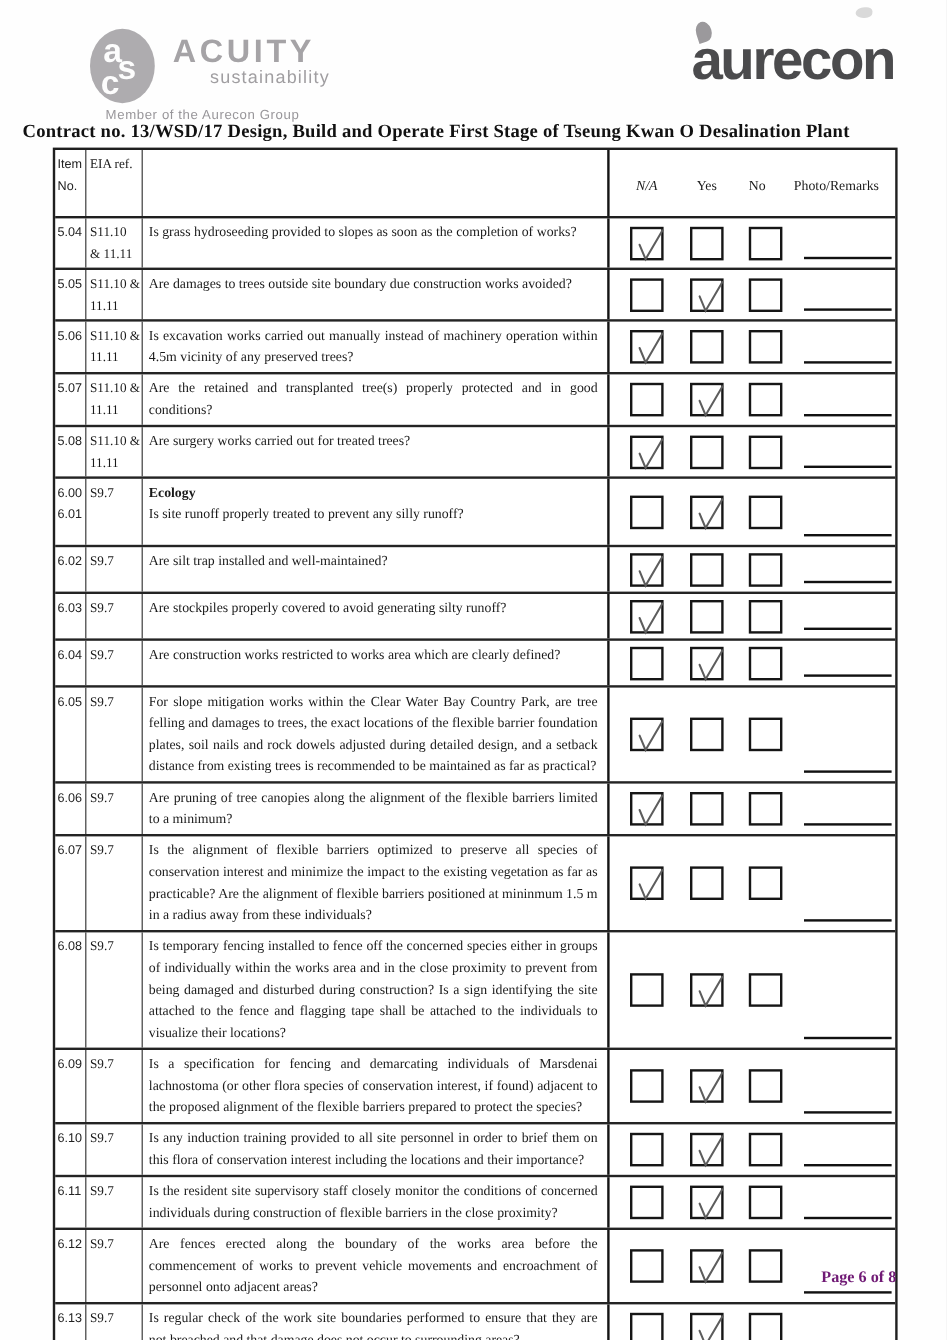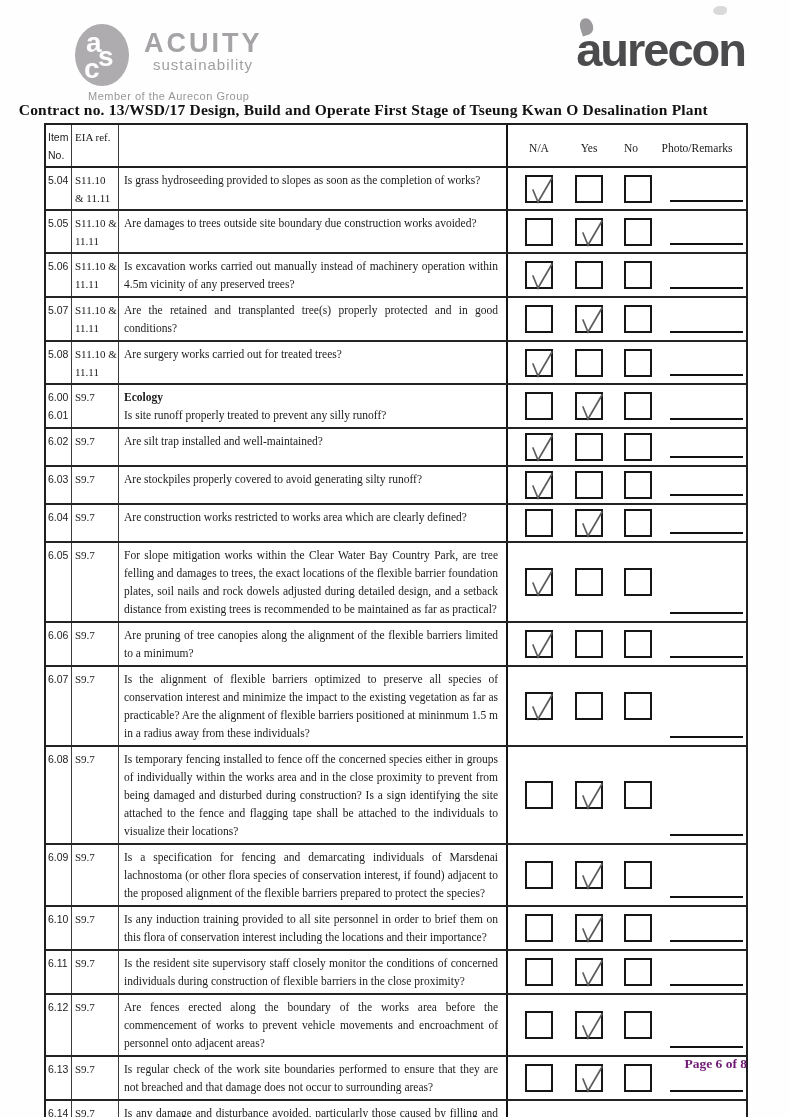--- a/index.html
+++ b/index.html
@@ -8,51 +8,51 @@
     position:relative; width:789px; height:1117px; margin:0 auto;
     background:#fefefe; font-family:"Liberation Serif", serif; color:#1a1a1a;
     overflow:hidden;
   }
   
   .letterhead { position:absolute; top:18px; left:0; width:789px; height:82px; }
   .acuity { position:absolute; left:72px; top:4px; display:flex; }
   .acuity-mark { width:64px; height:68px; flex:0 0 auto; }
   .acuity-text { margin-left:8px; padding-top:8px; font-family:"Liberation Sans", sans-serif; }
   .acuity-name { font-size:27px; font-weight:bold; letter-spacing:3px; color:#a5a3a6; line-height:26px; }
-  .acuity-tag { font-size:15px; color:#a09ea1; letter-spacing:1px; margin-left:9px; line-height:18px; }
+  .acuity-tag { font-size:15px; color:#a09ea1; letter-spacing:1px; margin-left:31px; line-height:18px; }
   .acuity-member { position:absolute; left:88px; top:72px; font-family:"Liberation Sans", sans-serif;
     font-size:11px; font-weight:normal; color:#98969a; letter-spacing:.5px; }
   .aurecon { position:absolute; right:44px; top:6px; }
   .aurecon-word { position:relative; font-family:"Liberation Sans", sans-serif; font-weight:800;
     font-size:47px; line-height:52px; letter-spacing:-2px; color:#4b4b4d; }
   .aurecon-leaf { position:absolute; left:4px; top:-6px; width:13px; height:17px;
     background:#9b999c; border-radius:50% 50% 50% 0; transform:rotate(-18deg); }
   .scan-artifact { position:absolute; right:62px; top:6px; width:14px; height:9px;
     background:#c9c9c9; border-radius:60% 40% 50% 50%; opacity:.7; }
   
   .doc-title { position:absolute; top:101px; left:0; width:708px; text-align:right;
     font-size:15.5px; font-weight:bold; color:#111; letter-spacing:.2px; }
   
   .checklist { position:absolute; top:123px; left:44px; width:704px;
     border:2px solid #1f1f1f; background:#fff; }
   .row { display:grid; grid-template-columns:26px 47px 387px 1fr;
     border-bottom:2px solid #242424; min-height:38px; }
   .row:last-child { border-bottom:none; }
   .cell-item { border-right:1px solid #3c3c3c; font-family:"Liberation Sans", sans-serif;
-    font-size:10.5px; color:#222; padding:3px 1px 2px 2px; white-space:pre-line; line-height:18px; }
+    font-size:10.5px; color:#222; padding:3px 1px 16px 2px; white-space:pre-line; line-height:18px; }
   .cell-eia { border-right:1px solid #3c3c3c; font-size:11px; padding:3px 1px 2px 3px;
     white-space:pre-line; line-height:18px; }
   .cell-q { padding:3px 8px 3px 5px; font-size:11.5px; line-height:18px; text-align:justify; }
   .cell-q .heading { font-weight:bold; text-align:left; }
   .cell-ans { border-left:2.5px solid #141414; display:flex; align-items:center; position:relative; }
   .hdr .cell-ans, .hdr .cell-item, .hdr .cell-eia { border-bottom:none; }
   .hdr { min-height:40px; border-bottom:2px solid #1f1f1f; }
   .hdr .cell-q { text-align:left; }
   .hdr-labels { display:flex; width:100%; align-items:flex-start; padding-top:5px; font-size:11.5px; }
-  .hdr-na  { width:28px; margin-left:17px; text-align:center; }
+  .hdr-na  { width:28px; margin-left:17px; text-align:center;font-style:italic; }
   .hdr-yes { width:28px; margin-left:22px; text-align:center; }
   .hdr-no  { width:28px; margin-left:21px; }
   .hdr-rem { flex:1; text-align:center; padding-right:4px; }
   .box { width:28px; height:28px; border:2px solid #161616; position:relative; flex:0 0 auto;
     background:#fff; }
   .box-na  { margin-left:17px; }
   .box-yes { margin-left:22px; }
   .box-no  { margin-left:21px; }
   .tick { position:absolute; left:0; top:0; width:28px; height:28px; overflow:visible; display:none; }
   .tick path { stroke:#5d5d5d; stroke-width:1.7; fill:none; stroke-linecap:round; }

